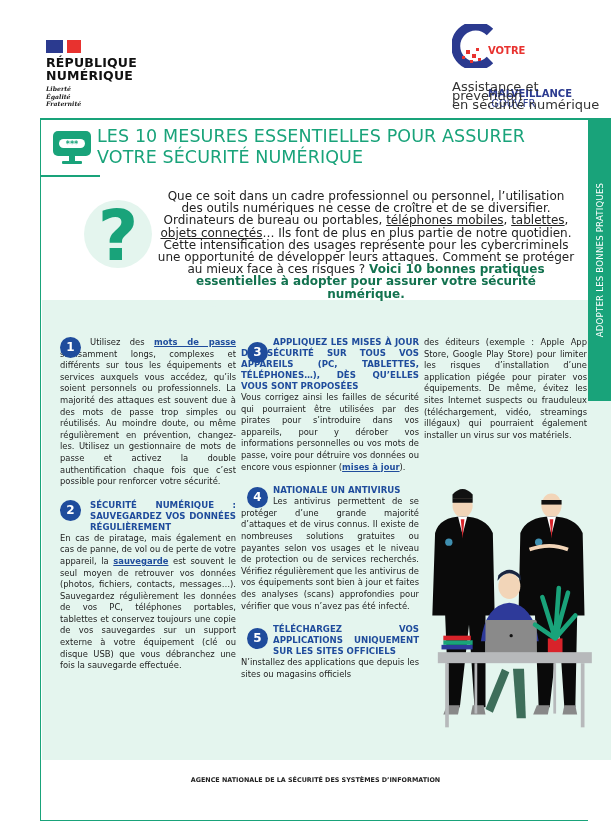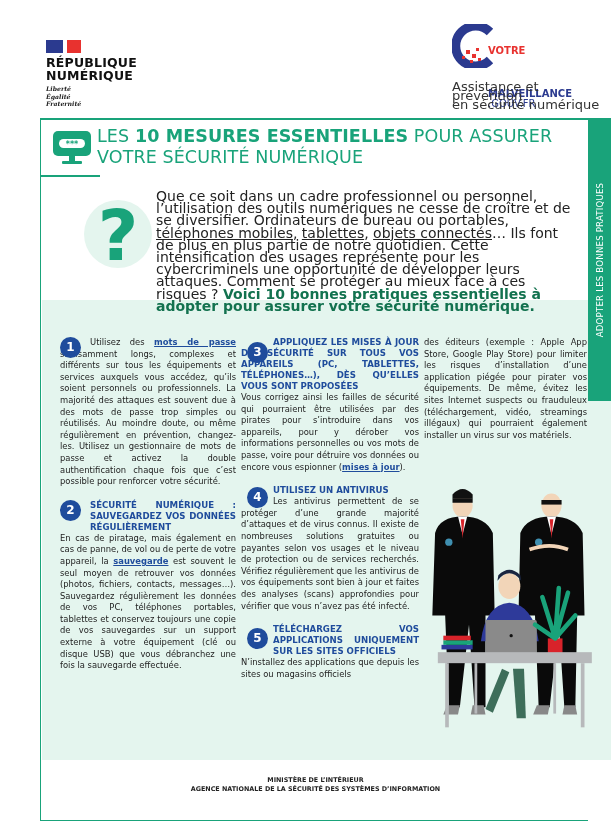--- a/index.html
+++ b/index.html
@@ -23,25 +23,25 @@
   .cm-tag { position: absolute; left: 0; top: 58px; font-size: 13px; line-height: 9px; color: #333; }
 
   
   .frame { position: absolute; left: 40px; top: 118px; width: 548px; height: 703px; border: 1.5px solid #19a37a; border-right: none; box-sizing: border-box; }
   .frame-top-right { position: absolute; left: 40px; top: 118px; width: 548px; height: 1.5px; background: #19a37a; }
   .side-band { position: absolute; left: 588px; top: 118px; width: 23px; height: 283px; background: #19a37a; }
   .side-band span { position: absolute; left: 50%; top: 50%; transform: translate(-50%, -50%) rotate(-90deg); white-space: nowrap; color: #fff; font-size: 8.6px; letter-spacing: 0.2px; }
 
   .title-icon { position: absolute; left: 52px; top: 128px; width: 40px; height: 40px; }
   .title { position: absolute; left: 97px; top: 126px; width: 470px; font-size: 17.5px; line-height: 21px; color: #19a37a; letter-spacing: 0.1px; }
-  .title b { font-weight: bold; text-align: right; }
+  .title b { font-weight: normal; text-align: right; }
   .title-underline { position: absolute; left: 40px; top: 175px; width: 60px; height: 1.5px; background: #19a37a; }
 
   .qmark { position: absolute; left: 83px; top: 192px; width: 70px; height: 85px; }
-  .intro { position: absolute; left: 156px; top: 190px; width: 420px; font-size: 14px; line-height: 12.2px; color: #222; text-align: left; }
+  .intro { position: absolute; left: 156px; top: 190px; width: 420px; font-size: 12px; line-height: 12.2px; color: #222; text-align: center; }
   .intro u { text-decoration: underline; }
   .intro b { color: #13724f; }
 
   
   .body-bg { position: absolute; left: 41.5px; top: 300px; width: 569.5px; height: 460px; background: #e4f5ee; border-top-left-radius: 0; }
   .body-curve { position: absolute; left: 41.5px; top: 285px; width: 569.5px; height: 40px; }
 
   .col { position: absolute; font-size: 8.4px; line-height: 11.6px; color: #222; text-align: justify; }
   .col1 { left: 60px; top: 337px; width: 176px; }
   .col2 { left: 241px; top: 337px; width: 178px; }
@@ -148,21 +148,21 @@
 <div class="col col2">
   <div class="sec">
     <div class="num" style="left:6px;top:5px;">3</div>
     <div class="head" style="text-indent:32px;">APPLIQUEZ LES MISES À JOUR DE SÉCURITÉ SUR TOUS VOS APPAREILS (PC, TABLETTES, TÉLÉPHONES…), DÈS QU’ELLES VOUS SONT PROPOSÉES</div>
     <div>
       <span>Vous corrigez ainsi les failles de sécurité qui pourraient être utilisées par des pirates pour s’introduire dans vos appareils, pour y dérober vos informations personnelles ou vos mots de passe, voire pour détruire vos données ou encore vous espionner (</span><span class="lnk">mises à jour</span><span>).</span>
     </div>
   </div>
   <div class="sec" style="margin-top:12px;">
     <div class="num" style="left:6px;top:2px;">4</div>
-    <div class="head" style="padding-left:32px;">UTILISEZ UN ANTIVIRUS</div>
+    <div class="head" style="padding-left:32px;">NATIONALE UN ANTIVIRUS</div>
     <div style="text-indent:32px;">
       <span>Les antivirus permettent de se protéger d’une grande majorité d’attaques et de virus connus. Il existe de nombreuses solutions gratuites ou payantes selon vos usages et le niveau de protection ou de services recherchés. Vérifiez régulièrement que les antivirus de vos équipements sont bien à jour et faites des analyses (scans) approfondies pour vérifier que vous n’avez pas été infecté.</span>
     </div>
   </div>
   <div class="sec" style="margin-top:12px;">
     <div class="num" style="left:6px;top:4px;">5</div>
     <div class="head" style="padding-left:32px;">TÉLÉCHARGEZ VOS APPLICATIONS UNIQUEMENT SUR LES SITES OFFICIELS</div>
     <div>
       <span>N’installez des applications que depuis les sites ou magasins officiels</span>
     </div>
@@ -223,15 +223,14 @@
   <g>
     <rect x="18" y="190" width="168" height="12" fill="#b7b9bb"></rect>
     <rect x="26" y="202" width="4" height="70" fill="#b7b9bb"></rect>
     <rect x="174" y="202" width="4" height="70" fill="#b7b9bb"></rect>
     <rect x="58" y="202" width="3" height="55" fill="#b7b9bb"></rect>
     <rect x="144" y="202" width="3" height="55" fill="#b7b9bb"></rect>
   </g>
 </svg>
 
 <div class="footer">
-  <div class="org">MINISTÈRE DE L’INTÉRIEUR</div>
   <div class="org">AGENCE NATIONALE DE LA SÉCURITÉ DES SYSTÈMES D’INFORMATION</div>
 </div>
 
 </body></html>

